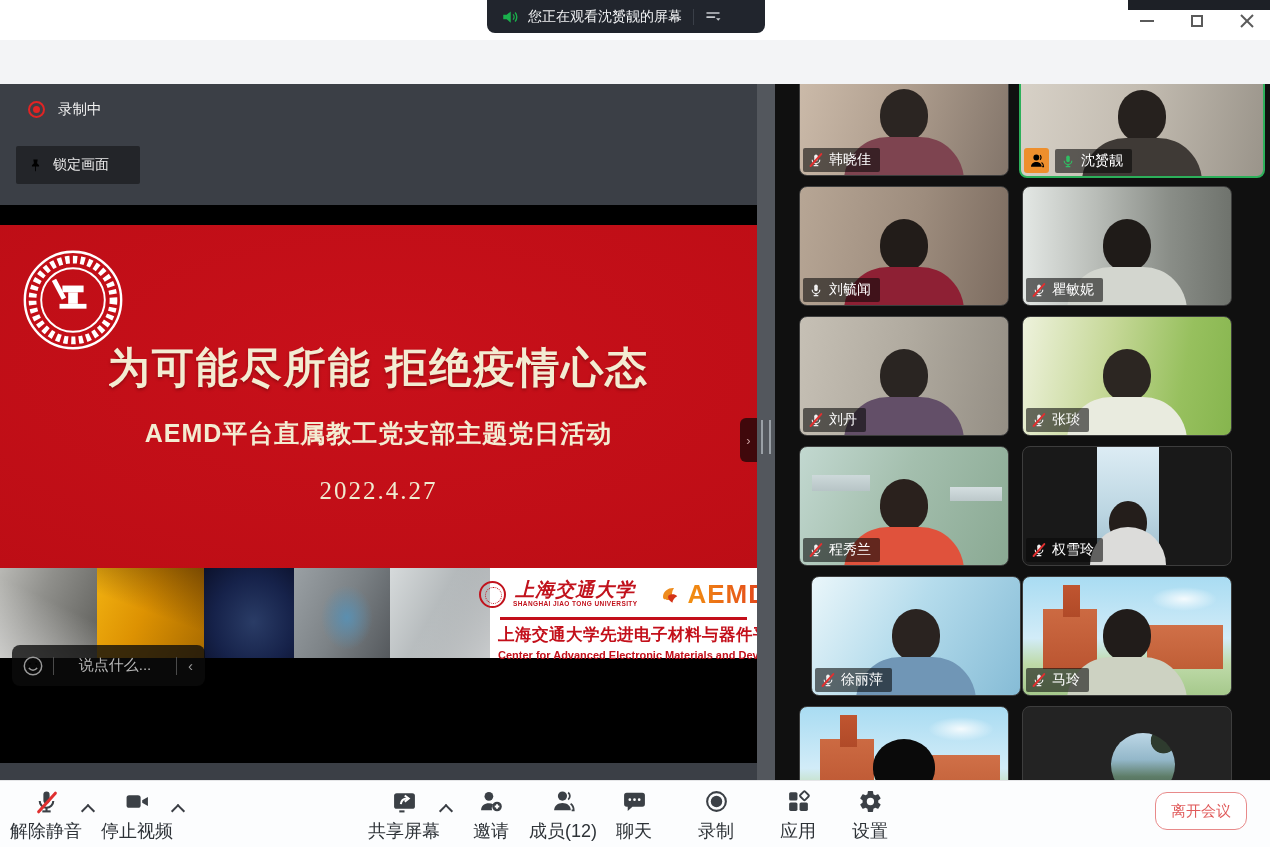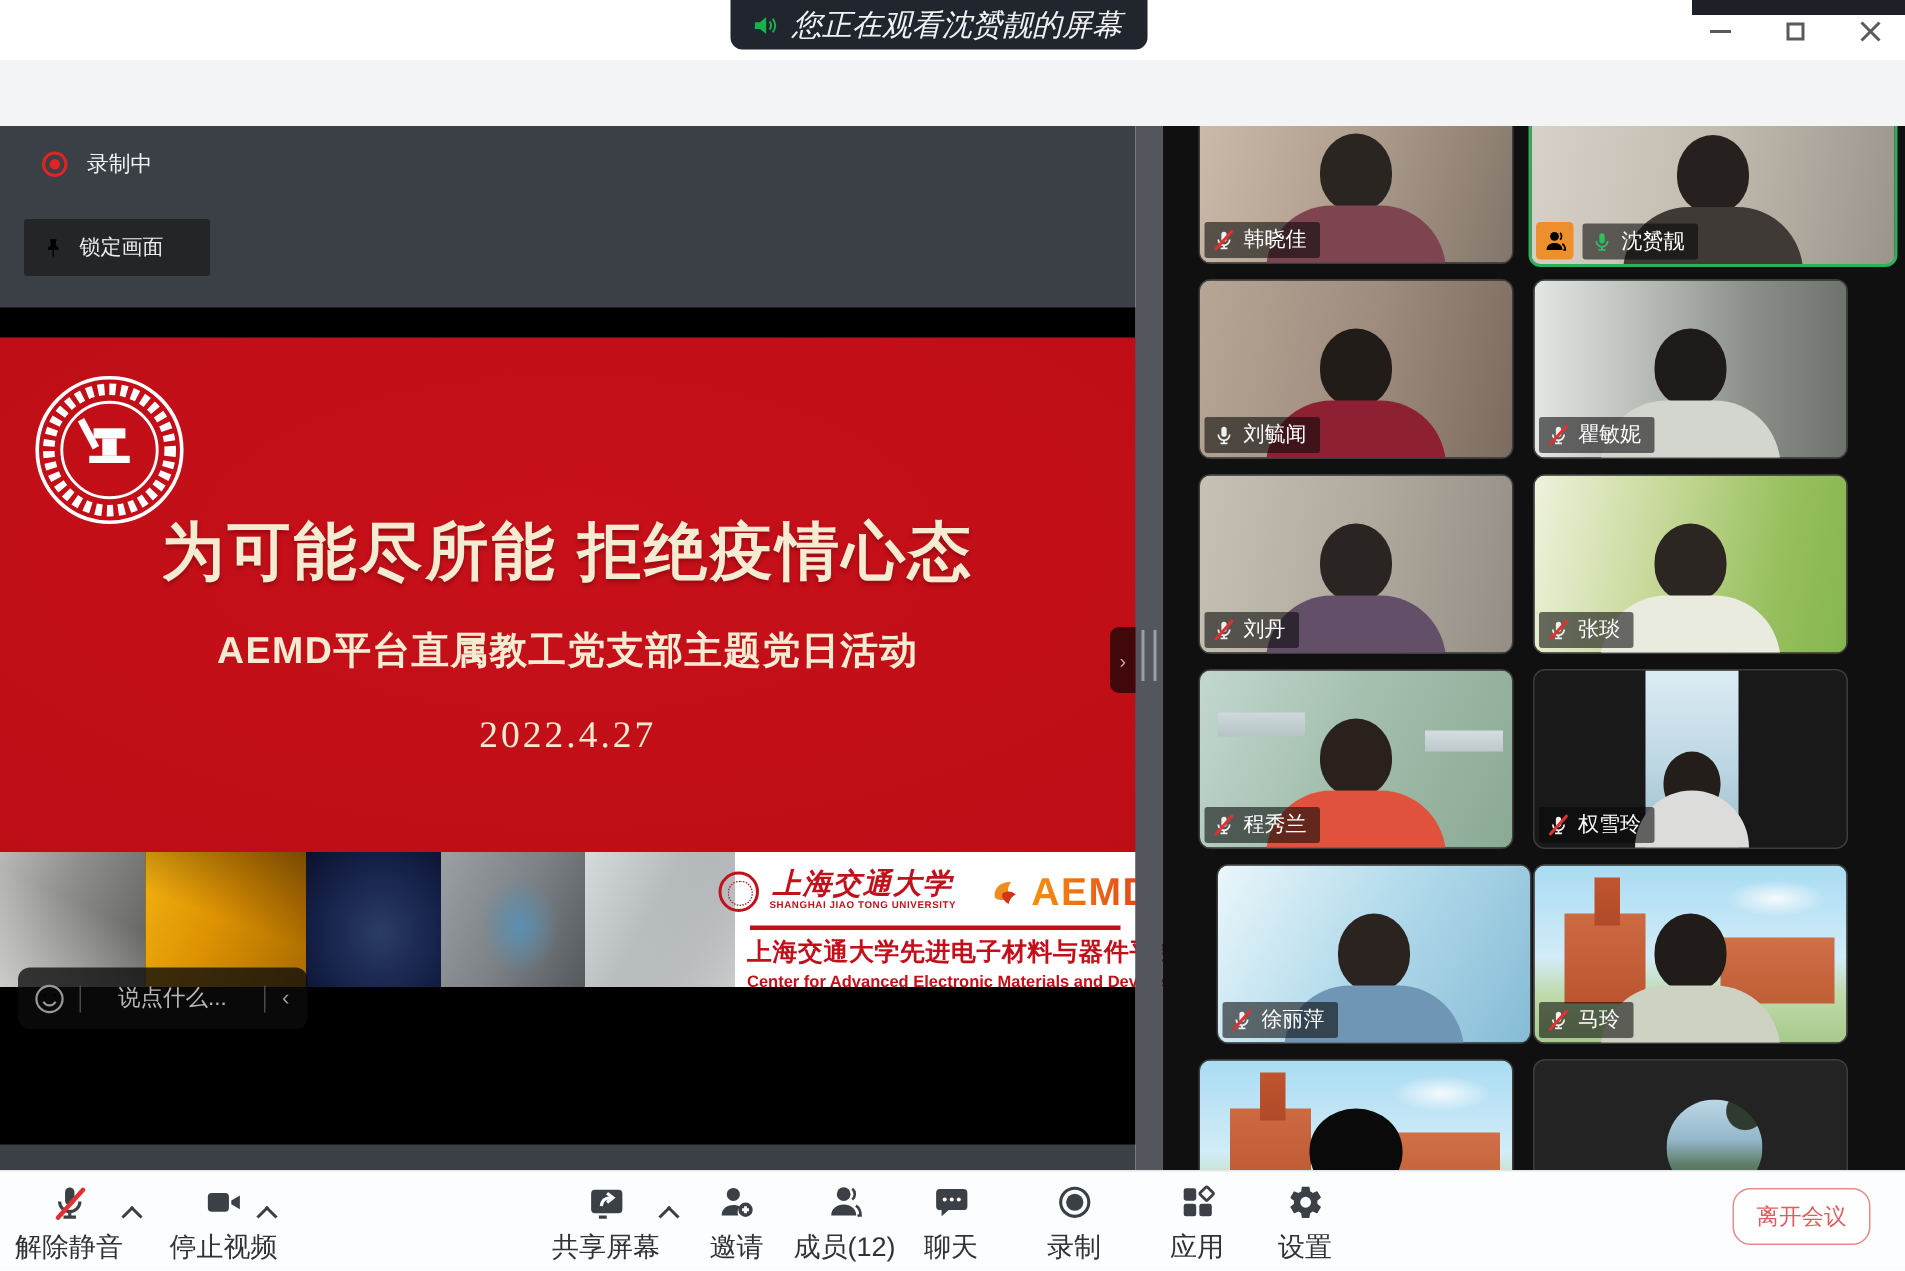--- a/index.html
+++ b/index.html
@@ -6,21 +6,21 @@
   html,body { width:1270px; height:847px; overflow:hidden; background:#fff;
     font-family:"Liberation Sans","DejaVu Sans",sans-serif; }
   .app { position:relative; width:1270px; height:847px; background:#fff; }
 
   
   .titlebar { position:absolute; left:0; top:0; width:1270px; height:40px; background:#ffffff; }
   .corner-notch { position:absolute; right:0; top:0; width:142px; height:10px; background:#1d2026; }
   .top-pill { position:absolute; left:487px; top:0; width:278px; height:33px; background:#21252d;
     border-radius:0 0 8px 8px; display:flex; align-items:center; padding:0 10px 0 14px; gap:9px; }
   .top-pill .speaker { width:18px; height:18px; color:#1ab04c; flex:0 0 auto; }
-  .top-pill .banner-text { color:#f0f1f3; font-size:20px; white-space:nowrap;font-style:italic; }
+  .top-pill .banner-text { color:#f0f1f3; font-size:14px; white-space:nowrap; }
   .pill-divider { width:1px; height:16px; background:#3a3f48; margin-left:2px; }
   .menu-ic { width:20px; height:18px; color:#c6c9ce; }
   .win-controls { position:absolute; right:10px; top:10px; display:flex; gap:24px; align-items:center; }
   .wc { width:26px; height:22px; display:flex; align-items:center; justify-content:center; cursor:pointer; }
   .wc-min i { display:block; width:14px; height:2px; background:#5a5a5a; }
   .wc-max i { display:block; width:12px; height:12px; border:2px solid #5a5a5a; }
   .wc-close svg { width:14px; height:14px; stroke:#5a5a5a; stroke-width:2; }
 
   
   .subbar { position:absolute; left:0; top:40px; width:1270px; height:44px; background:#f3f4f6; }
@@ -565,21 +565,21 @@
   </div>
 
   <div class="bottombar">
     <div class="bi" style="left:6px">
       <span class="micw2"><svg style="width:25px;height:25px;color:#3b4046">
             <use href="#i-mic"></use>
           </svg></span>
       <span class="blabel">解除静音</span>
     </div>
     <span class="chev" style="left:82px"></span>
-    <div class="bi" style="left:109px">
+    <div class="bi" style="left:97px">
       <svg>
           <use href="#i-cam"></use>
         </svg>
       <span class="blabel">停止视频</span>
     </div>
     <span class="chev" style="left:172px"></span>
     <div class="bi" style="left:364px">
       <svg>
           <use href="#i-share"></use>
         </svg>

